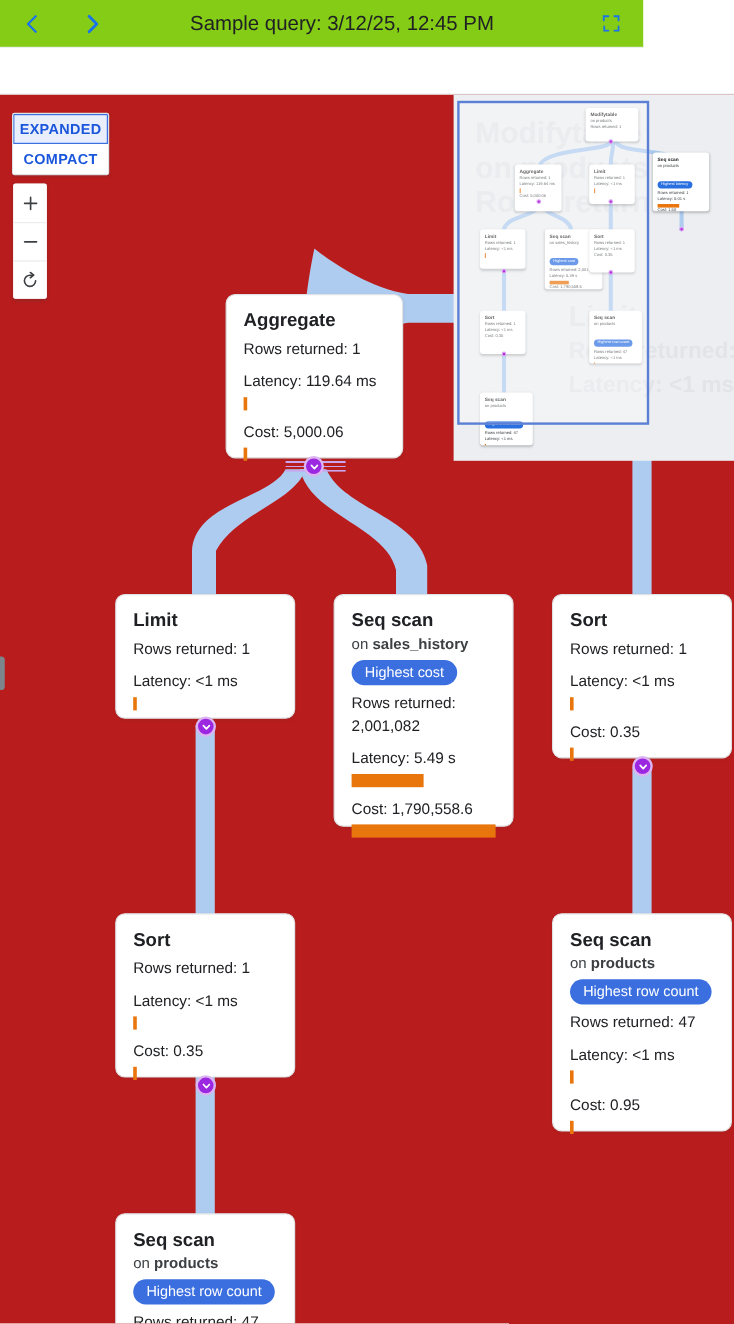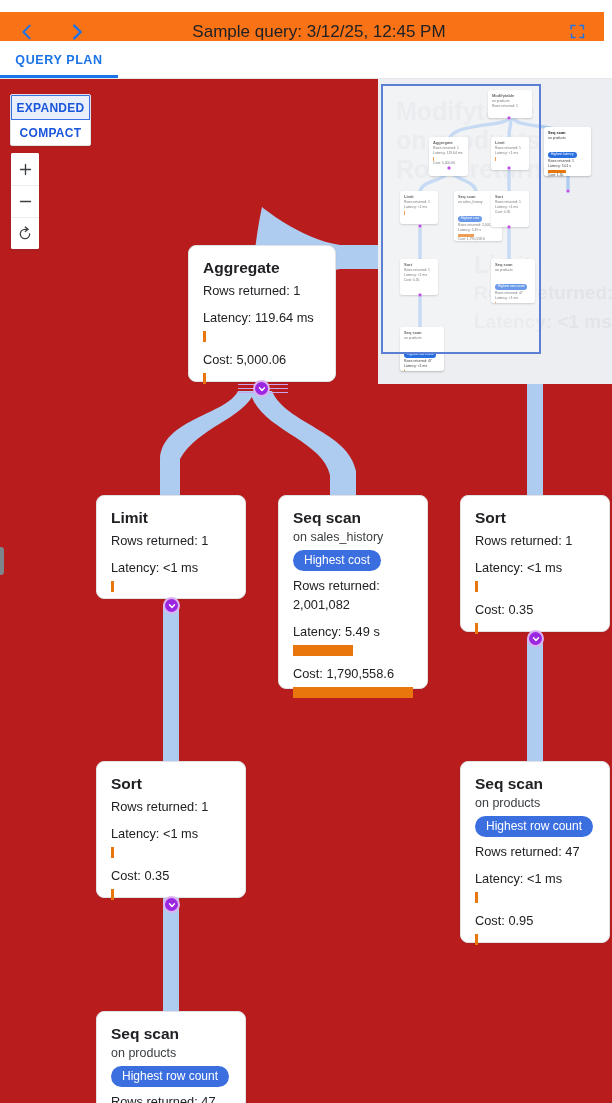--- a/index.html
+++ b/index.html
@@ -7,24 +7,23 @@
   html, body {
     width: 612px; height: 1103px;
     font-family: "Liberation Sans", sans-serif;
     background: #ffffff;
     overflow: hidden;
   }
   #app { position: relative; width: 612px; height: 1103px; overflow: hidden; }
 
   
   .header {
-    position: absolute; top: 0; left: 0; width: 604px; height: 40px;
-    background: #f97316; display: flex; align-items: center;
+    position: absolute; top: 0; left: 0; width: 536px; height: 40px;
+    background: #84cc16; display: flex; align-items: center;
     border-bottom: 1px solid #eceff1;
-    margin-top: 12px;
   }
   .nav-btn {
     width: 34px; height: 34px; display: flex; align-items: center; justify-content: center;
     cursor: pointer; border: none; background: transparent;
   }
   .nav-btn svg { display: block; }
   .back-btn { margin-left: 10px; }
   .fwd-btn { margin-left: 16px; }
   .header-title {
     flex: 1; text-align: center; font-size: 17px; color: #202124;
@@ -125,21 +124,21 @@
   }
 
   
   .node {
     position: absolute; background: #ffffff; border: 1px solid #e0e2e6;
     border-radius: 8px; box-shadow: 0 1px 2px rgba(60,64,67,.10);
     padding: 12px 14px 14px 14px; z-index: 10;
   }
   .node-title { font-size: 15.5px; font-weight: bold; color: #202124; line-height: 20px; }
   .node-on { font-size: 12.5px; color: #3c4043; line-height: 19px; }
-  .node-on b { font-weight: normal; }
+  .node-on b { font-weight: bold; }
   .badge {
     display: inline-block; background: #3b6fe0; color: #ffffff;
     font-size: 12px; line-height: 19px; border-radius: 11px;
     padding: 1px 11px; margin: 3px 0 2px 0; white-space: nowrap;
   }
   .metric { font-size: 12.8px; color: #202124; line-height: 19px; margin-top: 8px; }
   .metric.first { margin-top: 3px; }
   .bar { height: 11px; background: #e8760c; margin-top: 4px; border-radius: 0; }
   .bar.tick { width: 3px; }
 
@@ -179,21 +178,20 @@
           <path d="M3 8.5 V3.6 H8.5"></path>
             <path d="M15.5 3.6 H20.4 V8.5"></path>
           <path d="M20.4 15.5 V20.4 H15.5"></path>
             <path d="M8.5 20.4 H3.6 V15.5"></path>
         </g>
       </svg>
     </button>
   </div>
 
   <div class="tabs">
-    <button class="tab t1 active">QUERY PLAN</button>
   </div>
 
   <div class="canvas">
 
     <svg class="edges" viewBox="0 0 612 1024">
       <g fill="#aecbf0">
 
         <path d="M262,168 C262,168 300,200 340,206 L420,206 L420,230 L340,230 C290,238 278,262 276,300 L248,300 C250,250 255,200 262,168 Z" transform="translate(0,-40)"></path>
 
         <path d="M255,312 C244,340 198,348 180,380 L180,420 L160,420 L160,380 C162,340 226,336 238,312 Z"></path>

